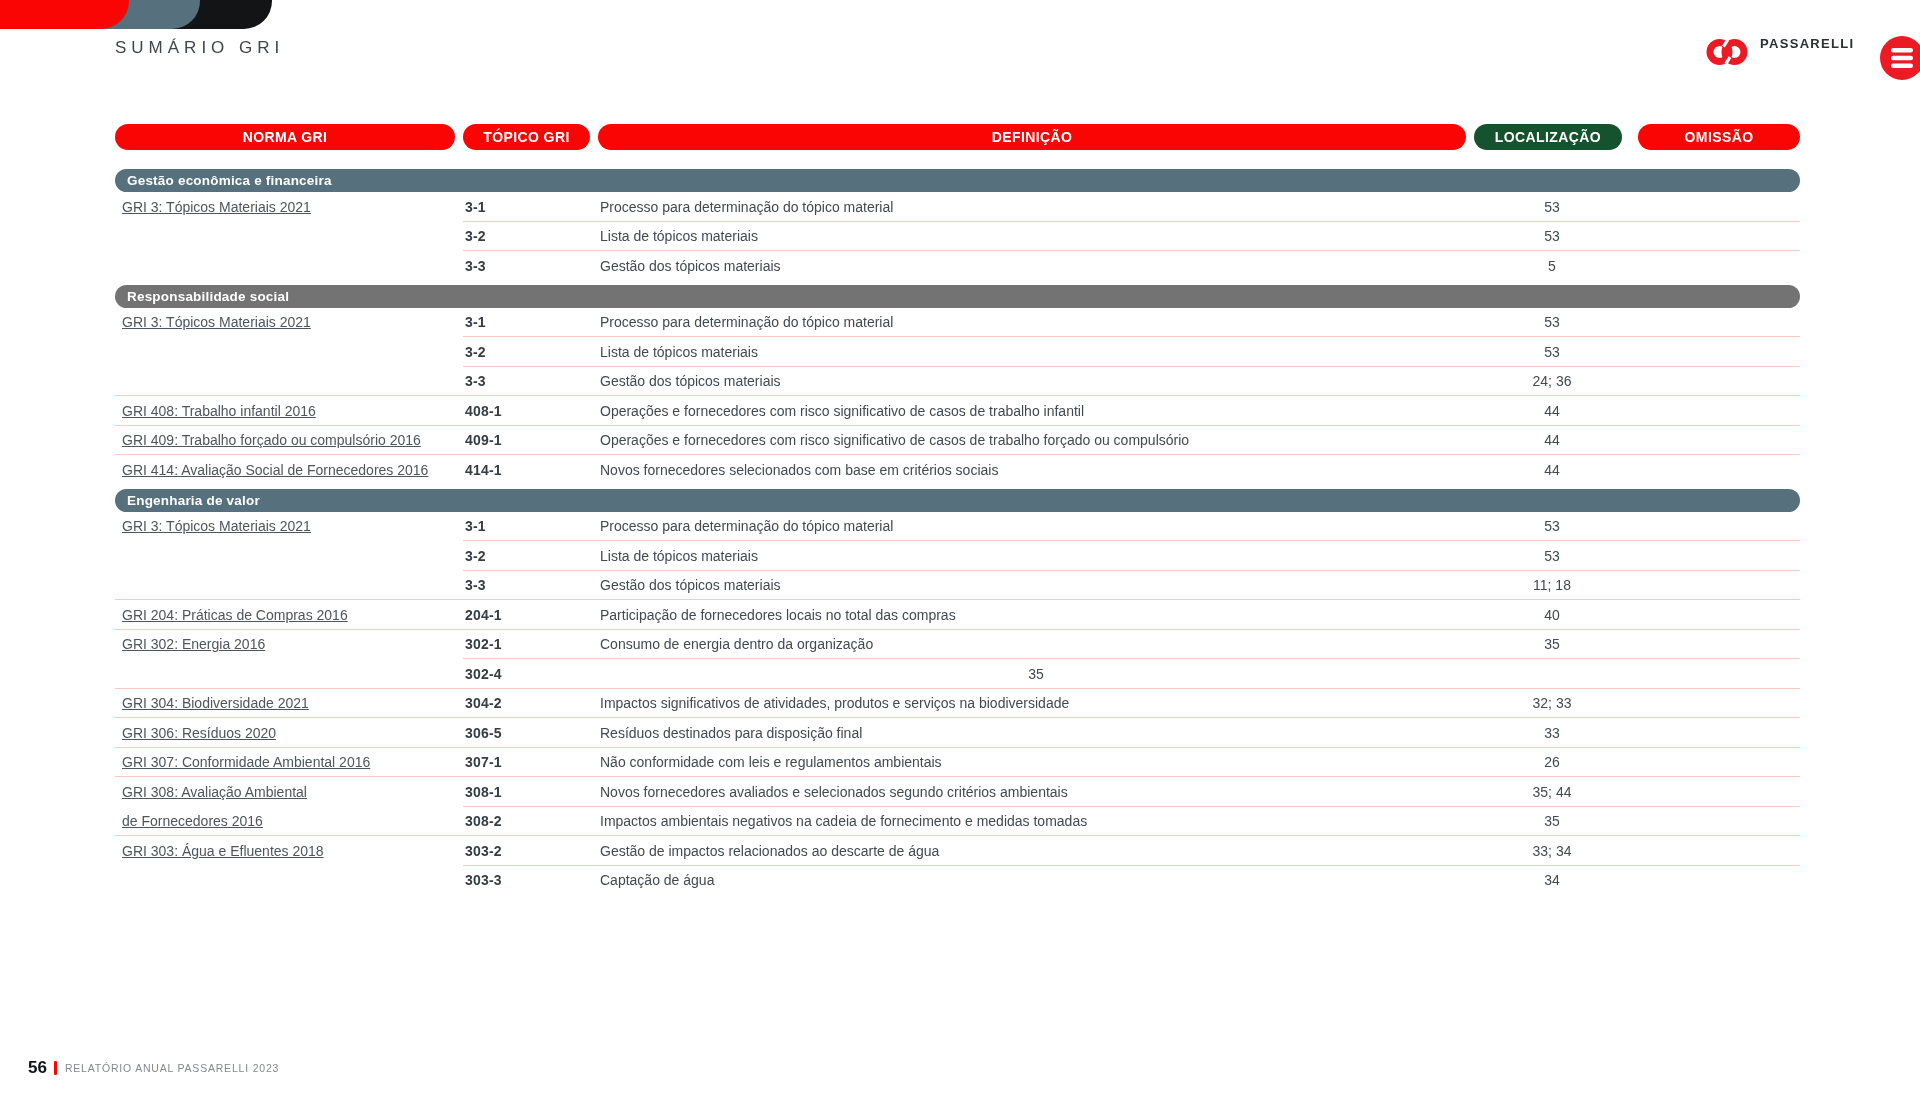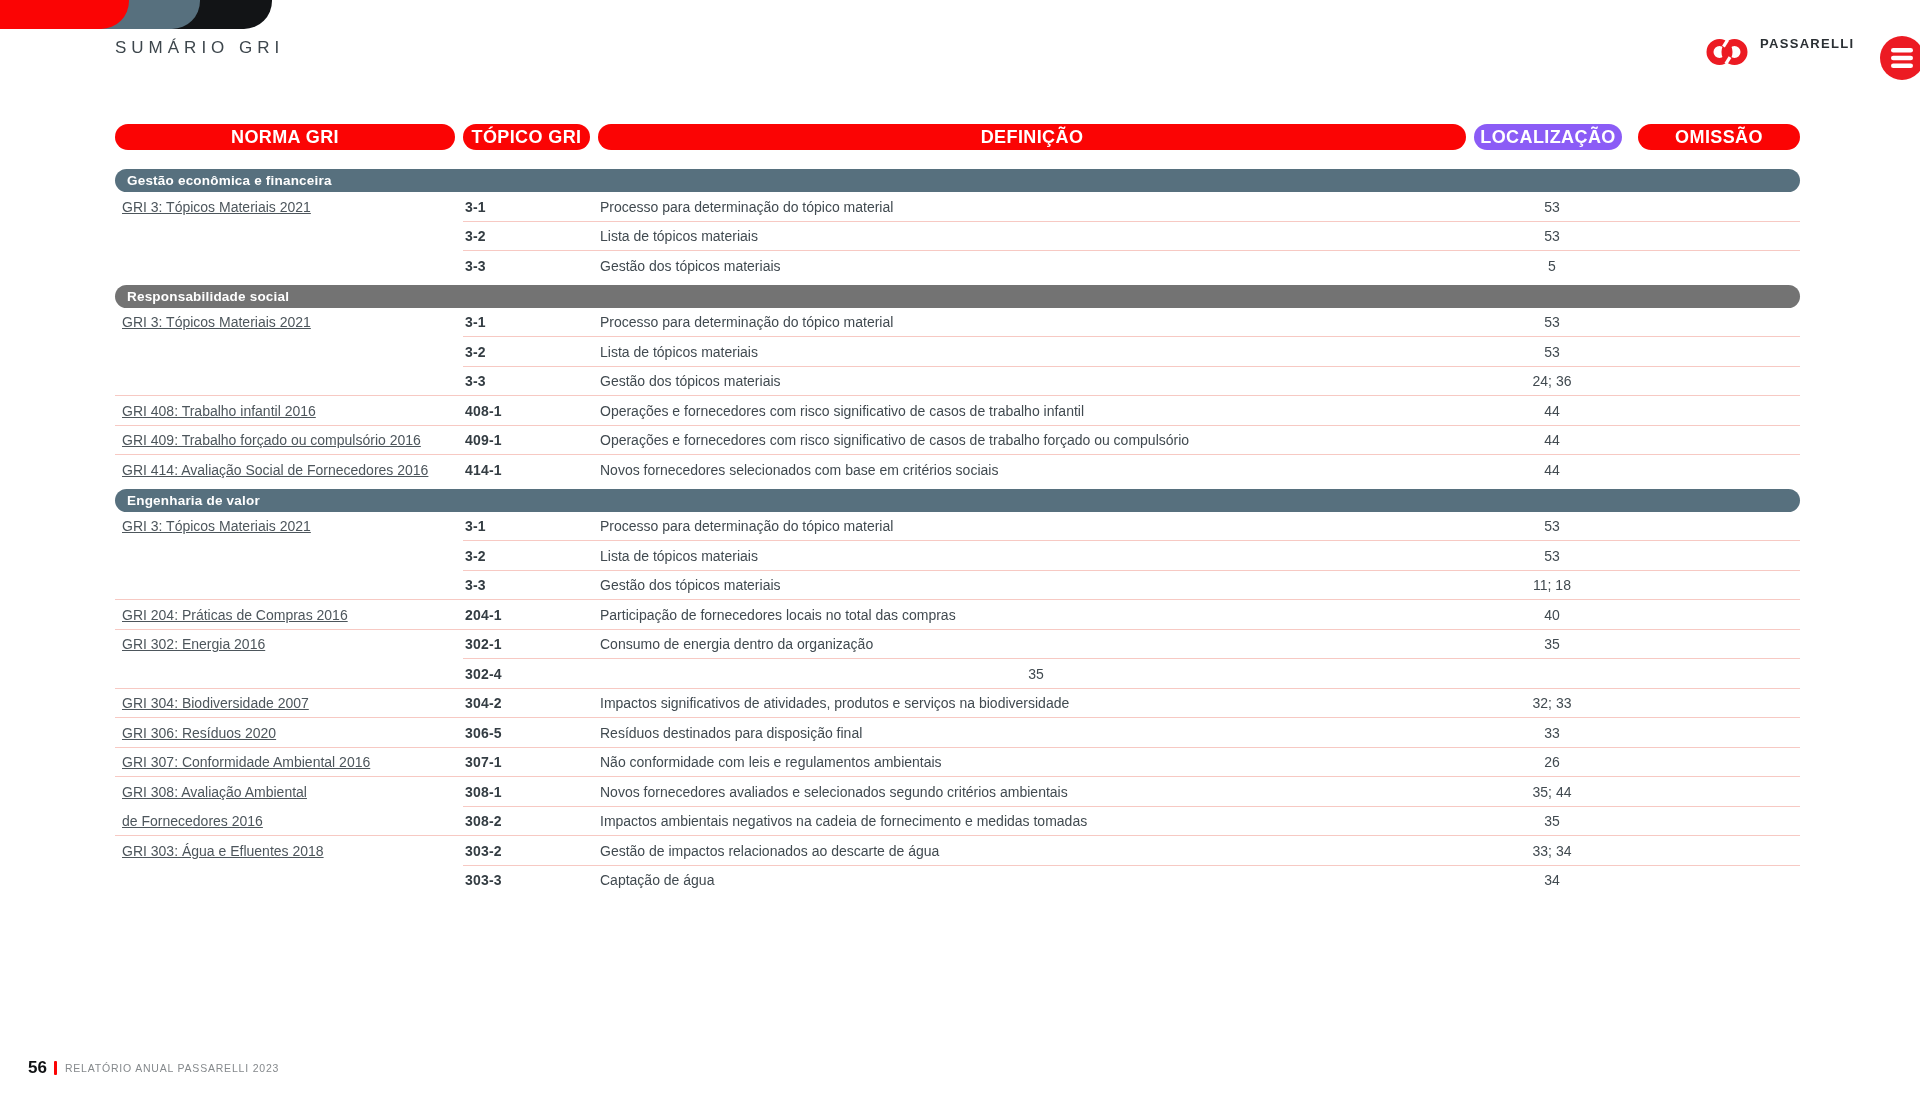--- a/index.html
+++ b/index.html
@@ -30,21 +30,21 @@
   
   .table{position:absolute;left:115px;top:124px;width:1685px;}
   .grid-cols{display:grid;grid-template-columns:348px 135px 876px 156px 170px;}
 
   .thead{margin-bottom:19px;}
   .hpill{
     height:26px;border-radius:13px;margin-right:8px;
     display:flex;align-items:center;justify-content:center;
   }
   .hpill:last-child{margin-right:0;margin-left:8px;}
-  .hlabel{color:#ffffff;font-size:18px;font-weight:700;letter-spacing:.4px;}
+  .hlabel{color:#ffffff;font-size:14px;font-weight:700;letter-spacing:.4px;}
 
   .bar{
     height:23px;border-radius:11.5px;display:flex;align-items:center;
   }
   .section:not(:first-child) .bar{margin-top:4px;}
   .bar-label{color:#ffffff;font-size:13.5px;font-weight:700;padding-left:12px;letter-spacing:.2px;}
 
   .row{position:relative;height:29.5px;}
   .cell{display:flex;align-items:center;font-size:14px;overflow:hidden;white-space:nowrap;}
   .norma{padding-left:7px;color:#4d565c;text-decoration:underline;}
@@ -102,21 +102,21 @@
     <div class="thead grid-cols" id="thead">
         <div class="hpill" style="background: rgb(251, 4, 4);">
     <span class="hlabel">NORMA GRI</span>
   </div>
         <div class="hpill" style="background: rgb(251, 4, 4);">
     <span class="hlabel">TÓPICO GRI</span>
   </div>
         <div class="hpill" style="background: rgb(251, 4, 4);">
     <span class="hlabel">DEFINIÇÃO</span>
   </div>
-        <div class="hpill" style="background: #8b5cf6;">
+        <div class="hpill" style="background: #14532d;">
     <span class="hlabel">LOCALIZAÇÃO</span>
   </div>
         <div class="hpill" style="background: rgb(251, 4, 4); justify-content: center;">
     <span class="hlabel">OMISSÃO</span>
   </div>
       </div>
     <div id="tbody">
         <div class="section">
     <div class="bar" style="background: rgb(87, 112, 126);">
       <span class="bar-label">Gestão econômica e financeira</span>
@@ -249,21 +249,21 @@
     <div class="sep sep-partial" style="background: rgb(247, 201, 195);"></div>
   </div>
             <div class="row grid-cols">
     <div class="cell norma"></div>
     <div class="cell topico">302-4</div>
     <div class="cell localizacao">35</div>
     <div class="cell omissao"></div>
     <div class="sep sep-full" style="background: rgb(247, 201, 195);"></div>
   </div>
             <div class="row grid-cols">
-    <div class="cell norma">GRI 304: Biodiversidade 2007</div>
+    <div class="cell norma">GRI 304: Biodiversidade 2021</div>
     <div class="cell topico">304-2</div>
     <div class="cell definicao">Impactos significativos de atividades, produtos e serviços na biodiversidade</div>
     <div class="cell localizacao">32; 33</div>
     <div class="cell omissao"></div>
     <div class="sep sep-full" style="background: rgb(247, 201, 195);"></div>
   </div>
             <div class="row grid-cols">
     <div class="cell norma">GRI 306: Resíduos 2020</div>
     <div class="cell topico">306-5</div>
     <div class="cell definicao">Resíduos destinados para disposição final</div>

